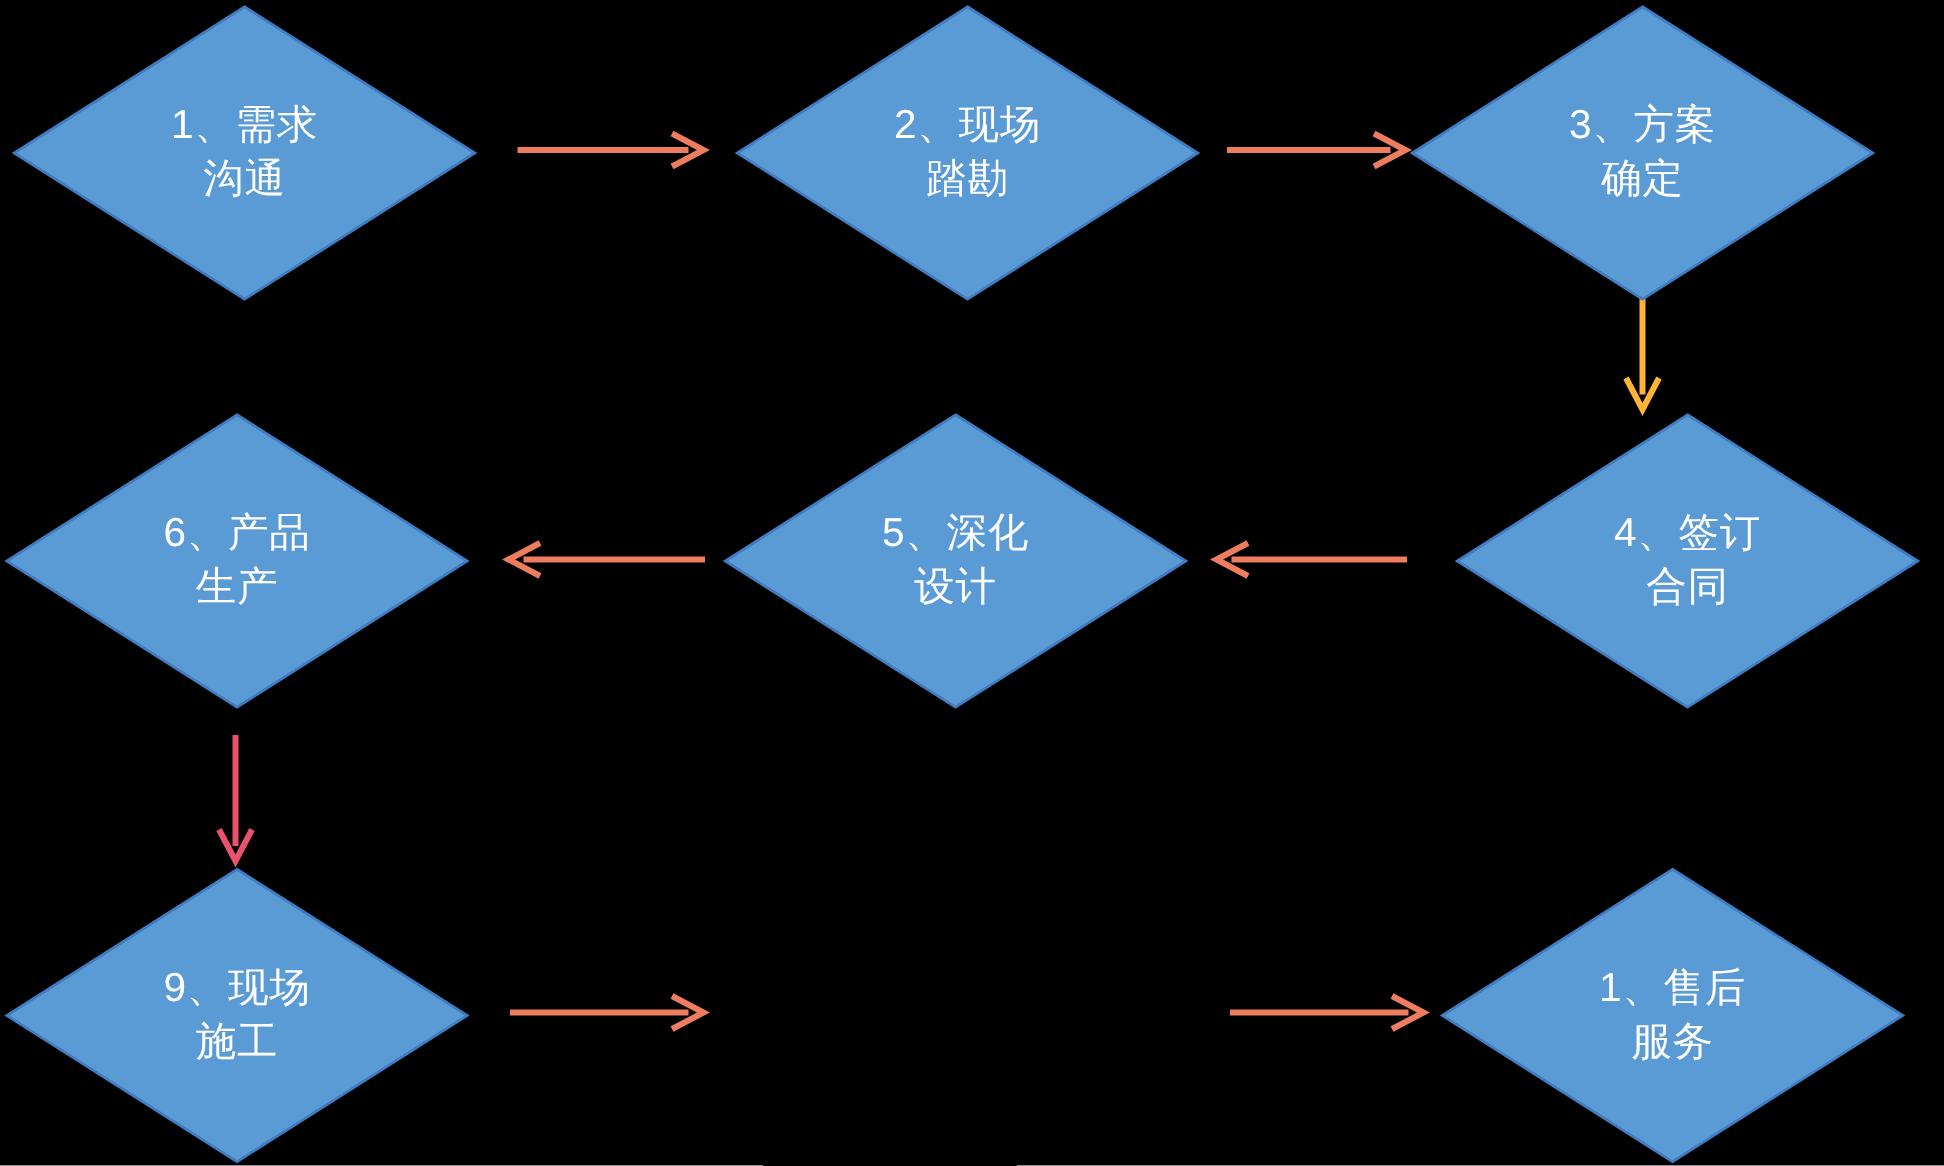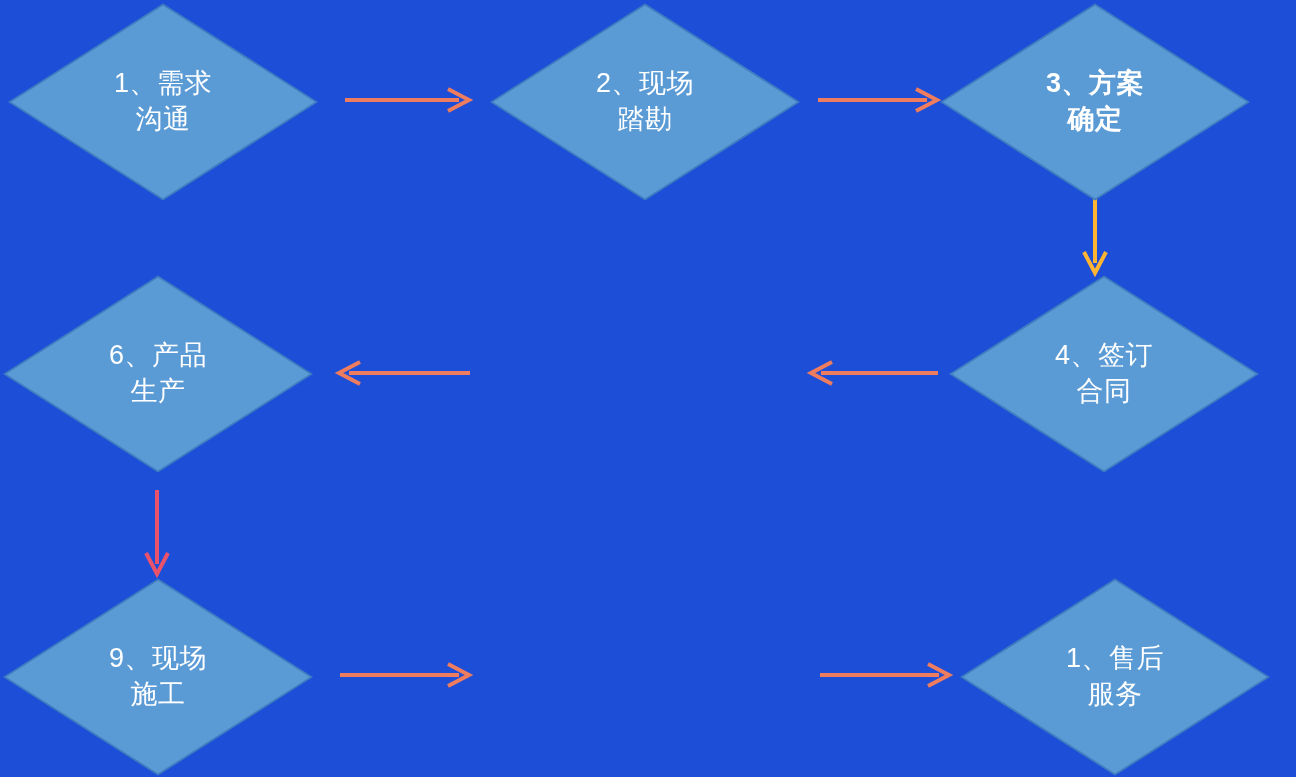--- a/index.html
+++ b/index.html
@@ -48,21 +48,21 @@
   .arrow svg {
     display: block;
     width: 100%;
     height: 100%;
     overflow: visible;
   }
 </style>
 </head>
 <body>
 
-<div id="canvas" style="width: 1296px; height: 777px; background: #1d4ed8;">
+<div id="canvas" style="width: 1296px; height: 777px; background: #000000;">
     <div class="arrow" style="left: 345px; top: 85px; width: 125px; height: 30px;">
       <svg viewBox="0 0 125 30" xmlns="http://www.w3.org/2000/svg">
          <line x1="0" y1="15" x2="114" y2="15" stroke="#ED7D5E" stroke-width="4"></line>
         <polyline points="103,4 124,15 103,26" fill="none" stroke="#ED7D5E" stroke-width="4" stroke-linecap="butt" stroke-linejoin="miter"></polyline>
        </svg>
     </div>
     <div class="arrow" style="left: 818px; top: 85px; width: 120px; height: 30px;">
       <svg viewBox="0 0 120 30" xmlns="http://www.w3.org/2000/svg">
          <line x1="0" y1="15" x2="109" y2="15" stroke="#ED7D5E" stroke-width="4"></line>
         <polyline points="98,4 119,15 98,26" fill="none" stroke="#ED7D5E" stroke-width="4" stroke-linecap="butt" stroke-linejoin="miter"></polyline>
@@ -111,33 +111,40 @@
        <div class="node-label" style="color: rgb(255, 255, 255);">1、需求
 沟通</div>
     </div>
     <div class="node" style="left: 490px; top: 3px; width: 310px; height: 198px;">
       <svg viewBox="0 0 310 198" preserveAspectRatio="none" xmlns="http://www.w3.org/2000/svg">
          <polygon points="155,1.5 308.5,99 155,196.5 1.5,99" fill="#5B9BD5" stroke="#3F7CC0" stroke-width="1.8"></polygon>
        </svg>
        <div class="node-label" style="color: rgb(255, 255, 255);">2、现场
 踏勘</div>
     </div>
-    <div class="node" style="left: 940px; top: 3px; width: 310px; height: 198px; font-weight: bold;">
+    <div class="node" style="left: 940px; top: 3px; width: 310px; height: 198px;">
       <svg viewBox="0 0 310 198" preserveAspectRatio="none" xmlns="http://www.w3.org/2000/svg">
          <polygon points="155,1.5 308.5,99 155,196.5 1.5,99" fill="#5B9BD5" stroke="#3F7CC0" stroke-width="1.8"></polygon>
        </svg>
        <div class="node-label" style="color: rgb(255, 255, 255);">3、方案
 确定</div>
     </div>
-    <div class="node" style="left: 949px; top: 275px; width: 310px; height: 198px;">
+    <div class="node" style="left: 970px; top: 275px; width: 310px; height: 198px;">
       <svg viewBox="0 0 310 198" preserveAspectRatio="none" xmlns="http://www.w3.org/2000/svg">
          <polygon points="155,1.5 308.5,99 155,196.5 1.5,99" fill="#5B9BD5" stroke="#3F7CC0" stroke-width="1.8"></polygon>
        </svg>
        <div class="node-label" style="color: rgb(255, 255, 255);">4、签订
 合同</div>
+    </div>
+    <div class="node" style="left: 482px; top: 275px; width: 310px; height: 198px;">
+      <svg viewBox="0 0 310 198" preserveAspectRatio="none" xmlns="http://www.w3.org/2000/svg">
+         <polygon points="155,1.5 308.5,99 155,196.5 1.5,99" fill="#5B9BD5" stroke="#3F7CC0" stroke-width="1.8"></polygon>
+       </svg>
+       <div class="node-label" style="color: rgb(255, 255, 255);">5、深化
+设计</div>
     </div>
     <div class="node" style="left: 3px; top: 275px; width: 310px; height: 198px;">
       <svg viewBox="0 0 310 198" preserveAspectRatio="none" xmlns="http://www.w3.org/2000/svg">
          <polygon points="155,1.5 308.5,99 155,196.5 1.5,99" fill="#5B9BD5" stroke="#3F7CC0" stroke-width="1.8"></polygon>
        </svg>
        <div class="node-label" style="color: rgb(255, 255, 255);">6、产品
 生产</div>
     </div>
     <div class="node" style="left: 3px; top: 578px; width: 310px; height: 198px;">
       <svg viewBox="0 0 310 198" preserveAspectRatio="none" xmlns="http://www.w3.org/2000/svg">

